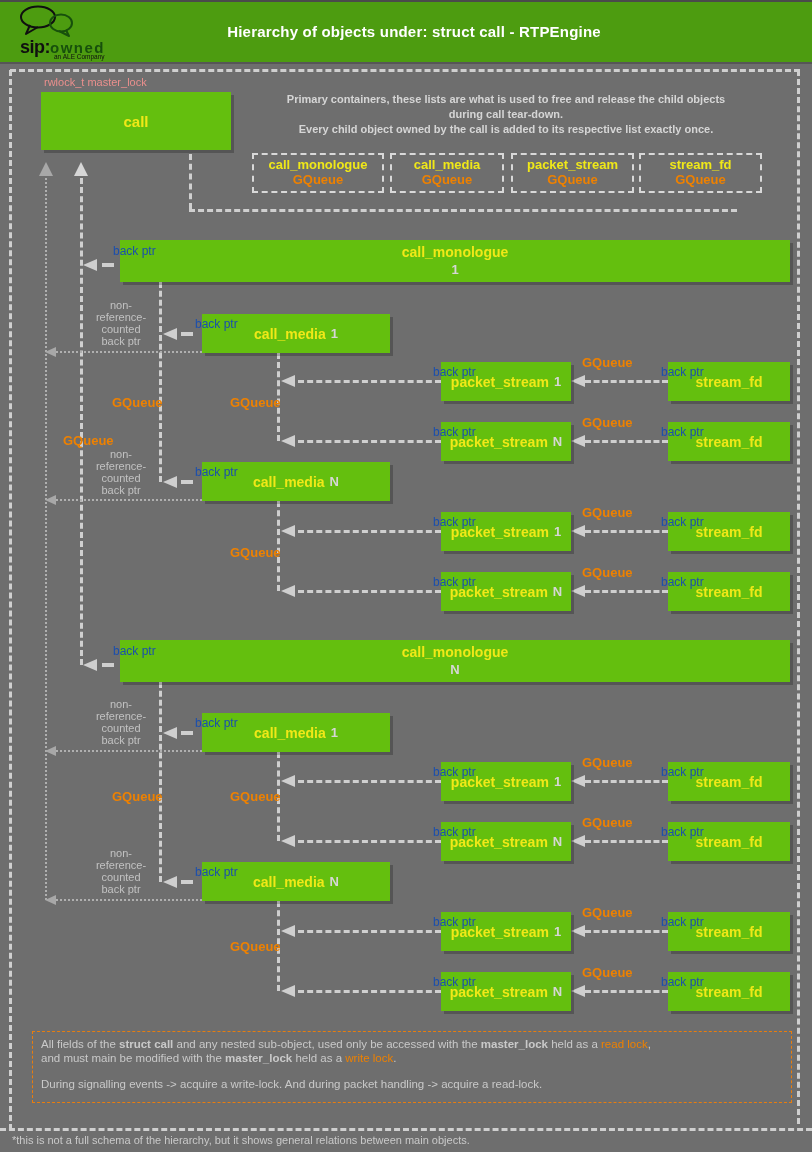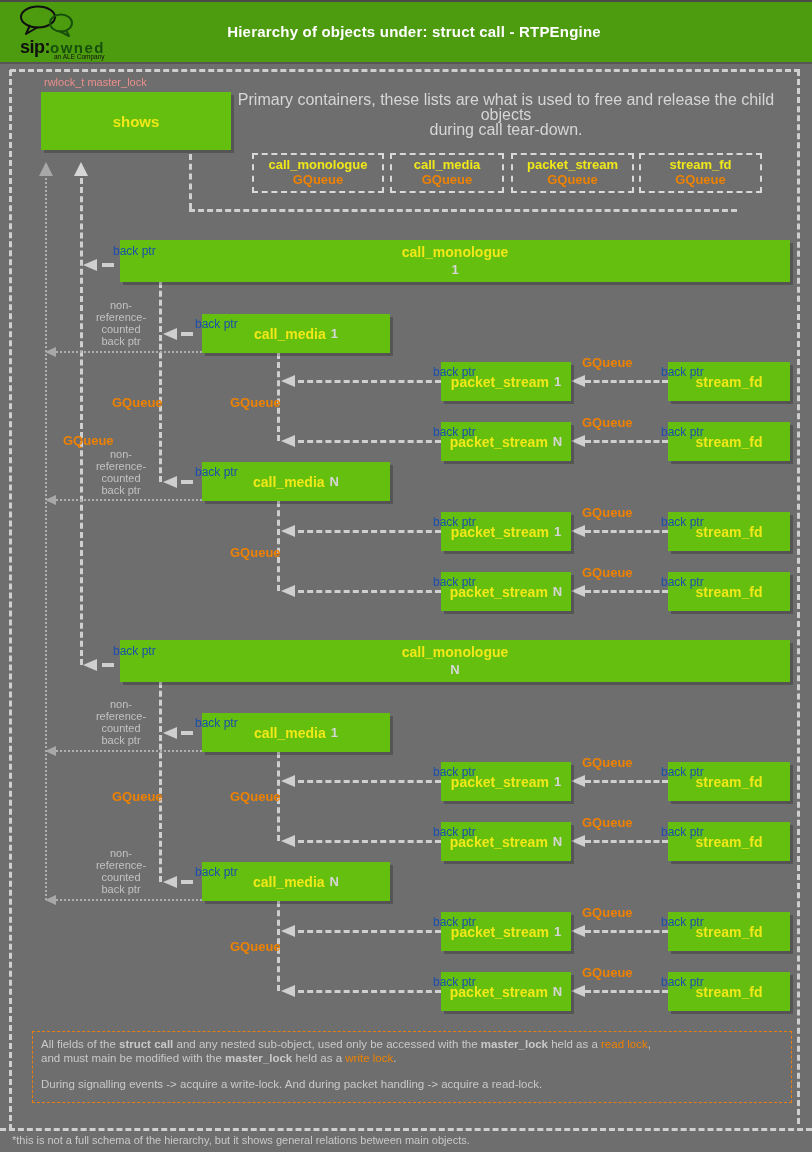--- a/index.html
+++ b/index.html
@@ -42,21 +42,21 @@
   
   .bp{position:absolute;color:#1a4fae;font-size:12px;z-index:3;white-space:nowrap;}
   .gq{position:absolute;color:#ee8100;font-size:13px;font-weight:bold;z-index:3;white-space:nowrap;}
   .gq.ra{width:48px;text-align:right;}
   .nonref{position:absolute;width:62px;text-align:center;color:#c2c2c2;font-size:11px;line-height:12px;}
   .cont{position:absolute;border:2px dashed #d9d9d9;text-align:center;z-index:2;}
   .cont .cn{color:#f0e818;font-weight:bold;font-size:13px;margin-top:2px;}
   .cont .cq{color:#ee8100;font-weight:bold;font-size:13px;}
   #rwlock{position:absolute;left:44px;top:76px;color:#ea8f8d;font-size:11px;}
   #primary{position:absolute;left:212px;top:92px;width:588px;text-align:center;
-           color:#d6d6d6;font-size:16px;font-weight:normal;line-height:15px;}
+           color:#d6d6d6;font-size:11px;font-weight:bold;line-height:15px;}
   #note{position:absolute;left:32px;top:1031px;width:742px;height:58px;padding:6px 8px;
         color:#c9c9c9;font-size:11.5px;line-height:13.5px;}
   #note .b{font-weight:bold;}
   #note .or{color:#ee8100;}
   #note .gap{height:13px;}
   #foot{position:absolute;left:12px;top:1134px;color:#c9c9c9;font-size:11px;}
 </style>
 </head>
 <body>
 
@@ -78,26 +78,27 @@
     <div id="hdr-title">Hierarchy of objects under: struct call - RTPEngine</div>
   </div>
 
   <div class="line-h" style="left:10px;top:69px;width:790px;"></div>
   <div class="line-v" style="left:9px;top:70px;height:1060px;"></div>
   <div class="line-v" style="left:797px;top:70px;height:1054px;"></div>
   <div class="line-h" style="left:0px;top:1128px;width:812px;"></div>
 
   <div id="rwlock">rwlock_t master_lock</div>
   <div class="gbox" style="left:41px;top:92px;width:190px;height:58px;">
-    <span class="ttl" style="font-size:15px;">shows</span>
+    <span class="ttl" style="font-size:15px;">call</span>
   </div>
 
   <div id="primary">
     <div>Primary containers, these lists are what is used to free and release the child objects</div>
     <div>during call tear-down.</div>
+    <div>Every child object owned by the call is added to its respective list exactly once.</div>
   </div>
 
   <div class="cont" style="left:252px;top:153px;width:128px;height:36px;">
     <div class="cn">call_monologue</div>
     <div class="cq">GQueue</div>
   </div>
   <div class="cont" style="left:390px;top:153px;width:110px;height:36px;">
     <div class="cn">call_media</div>
     <div class="cq">GQueue</div>
   </div>

